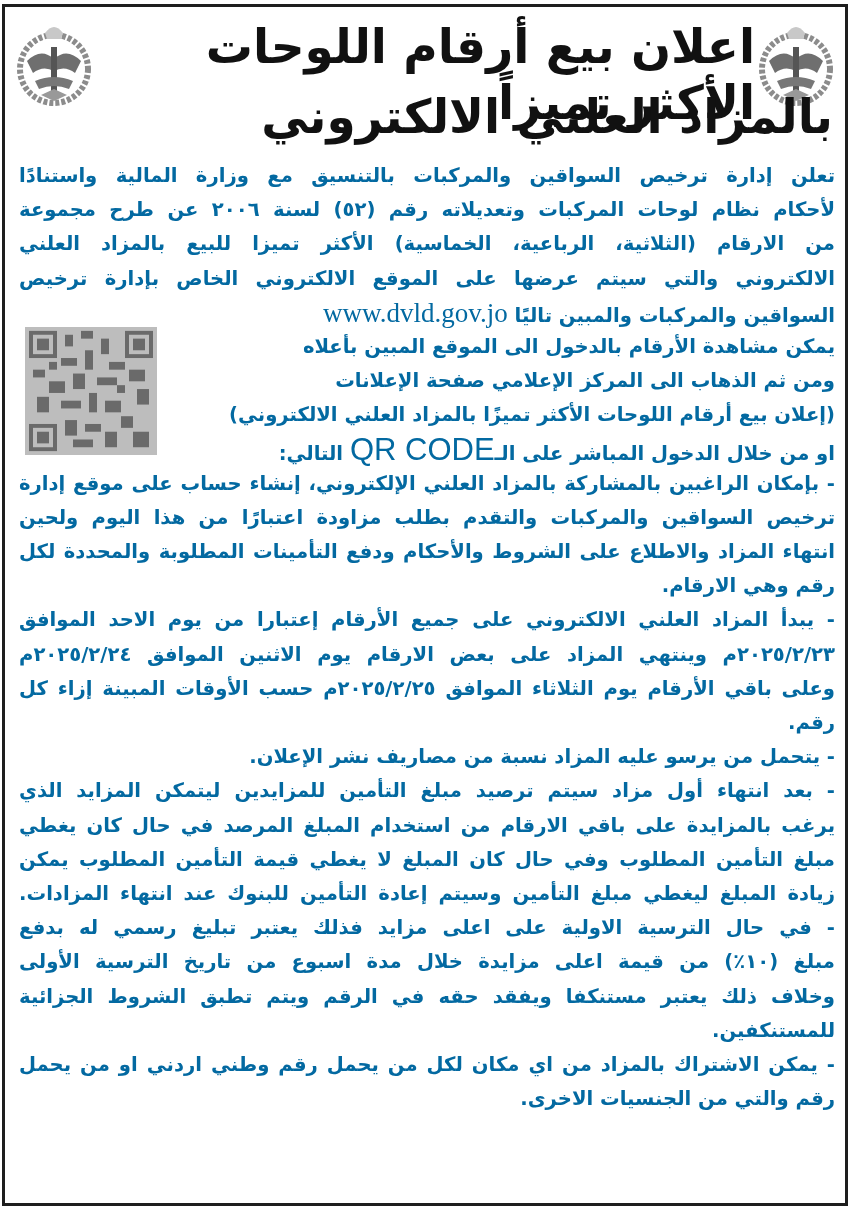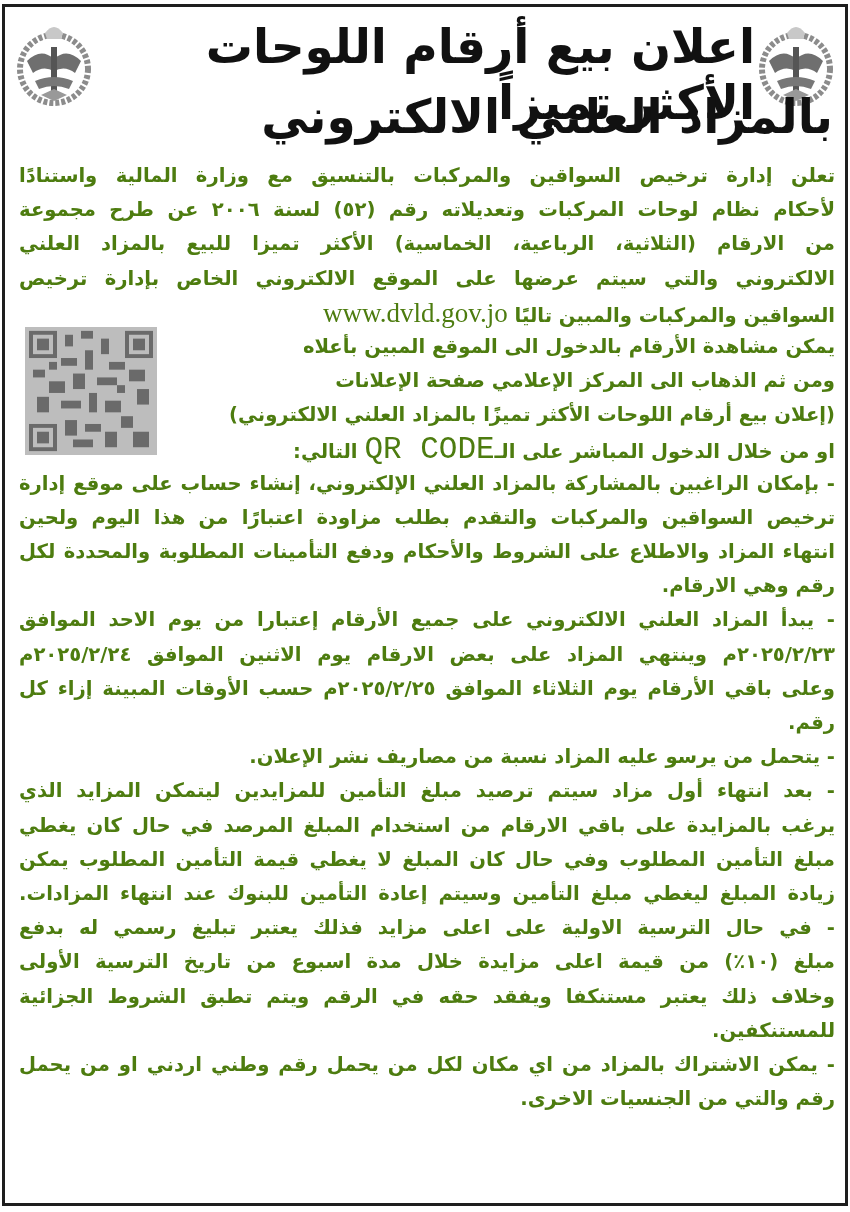--- a/index.html
+++ b/index.html
@@ -55,40 +55,40 @@
     .body-text {
       position: absolute;
       left: 14px;
       right: 10px;
       top: 152px;
       direction: rtl;
       text-align: justify;
       font-weight: bold;
       font-size: 19.6px;
       line-height: 34.2px;
-      color: #4d7c0f;
+      color: #0369a1;
     }
     .line {
       display: block;
       white-space: nowrap;
       text-align: justify;
       text-align-last: justify;
       height: 34.2px;
     }
     .line.short { text-align-last: right; }
     .line.indent-left { margin-left: 150px; }
     .url {
       font-family: "Liberation Serif", serif;
       font-weight: normal;
       font-size: 27px;
       direction: ltr;
       unicode-bidi: embed;
     }
     .qr-label {
-      font-family: Liberation Mono, monospace;
+      font-family: Liberation Sans, sans-serif;
       font-weight: normal;
       font-size: 31px;
       direction: ltr;
       unicode-bidi: embed;
     }
     .qr {
       position: absolute;
       left: 20px;
       top: 320px;
       width: 132px;

